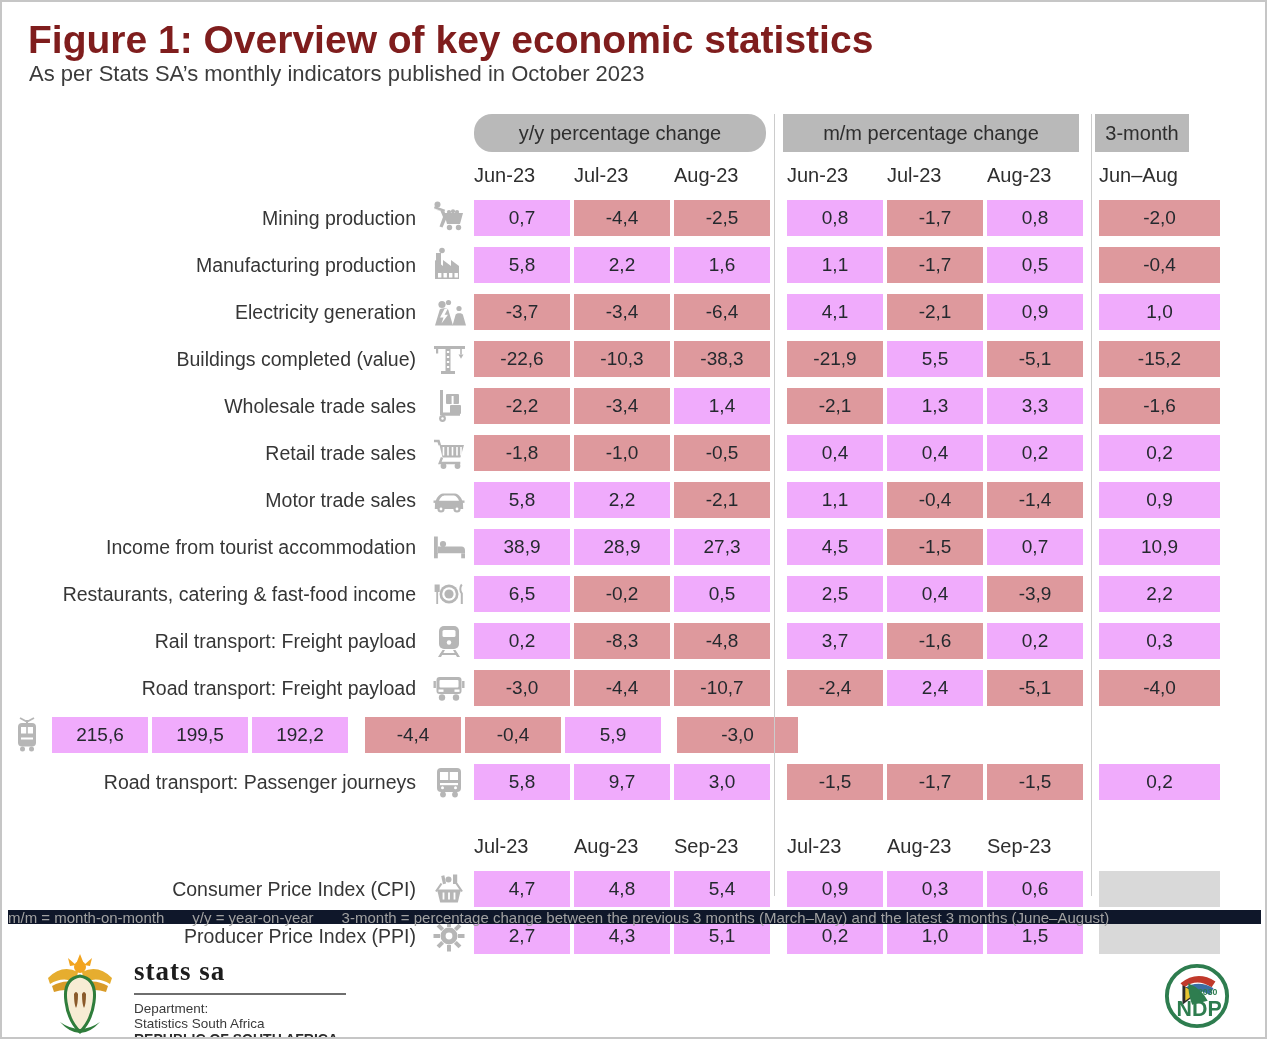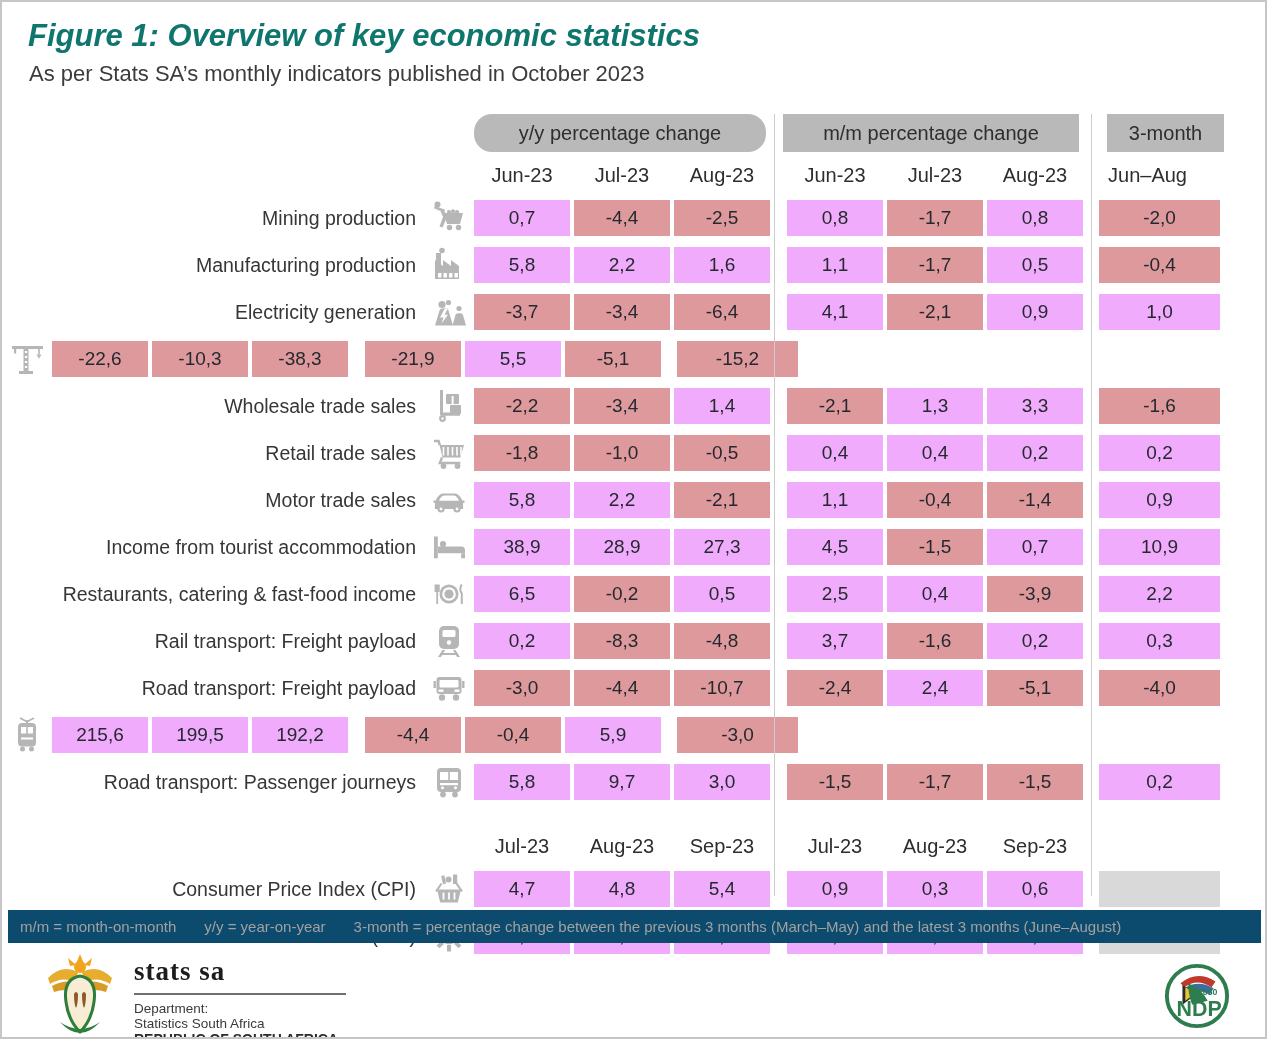--- a/index.html
+++ b/index.html
@@ -1,36 +1,36 @@
 <!DOCTYPE html>
 <html><head>
 <meta charset="utf-8">
 <style>
   html,body { margin:0; padding:0; background:#ffffff; }
   .page {
     position:relative; width:1267px; height:1039px; box-sizing:border-box;
     border:2px solid #c6c6c6; background:#ffffff; overflow:hidden;
     font-family:"Liberation Sans", sans-serif;
   }
-  .title { position:absolute; left:26px; top:16px; font-size:31px; font-weight:bold; color:#0f766e; white-space:nowrap;font-style:italic; }
+  .title { position:absolute; left:26px; top:16px; font-size:39px; font-weight:bold; color:#7f1d1d; white-space:nowrap; }
   .subtitle { position:absolute; left:27px; top:59px; font-size:22px; color:#3c3c3c; white-space:nowrap; }
 
   .table { position:absolute; left:0; top:112px; width:1267px; }
 
   .ghrow { display:flex; margin-bottom:10px; }
   .gh-spacer { width:472px; }
   .gh { height:38px; background:#b9b9b9; display:flex; align-items:center; justify-content:center;
         font-size:20px; color:#2e2e2e; }
   .gh.yy { width:292px;border-radius:18px; }
   .gh.mm { width:296px; margin-left:17px; }
-  .gh.m3 { width:117px; margin-left:28px; }
+  .gh.m3 { width:94px; margin-left:16px; }
 
   .mrow { display:flex; margin-bottom:10px; }
   .m-spacer { width:472px; }
-  .mlab { width:96px; margin-right:4px; text-align:center; font-size:20px; color:#2e2e2e; height:26px; line-height:26px; }
+  .mlab { width:96px; margin-right:4px; font-size:20px; color:#2e2e2e; height:26px; line-height:26px; }
   .mgap1 { width:13px; }
   .mgap2 { width:12px; }
   .mlab.m3 { width:97px; margin-right:0; }
 
   .trow { display:flex; align-items:center; margin-bottom:7px; }
   .lbl { width:422px; box-sizing:border-box; padding-right:8px; text-align:right;
          font-size:19.5px; color:#363636; line-height:36px; white-space:nowrap; }
   .ico { width:50px; height:40px; display:flex; align-items:center; justify-content:center; }
   .cell { width:96px; height:36px; margin-right:4px; display:flex; align-items:center; justify-content:center;
           font-size:19px; color:#24292e; }
@@ -40,22 +40,22 @@
   .cell.empty { background:#d9d9d9; }
   .gap1 { width:13px; }
   .gap2 { width:12px; }
   .sect-spacer { height:24px; }
 
   .vline { position:absolute; top:0; width:1px; height:782px; background:#cccccc; }
   .vline.v1 { left:772px; }
   .vline.v2 { left:1089px; }
 
   .footnote {
-    position:absolute; left:6px; top:908px; width:1253px; height:33px; background:#0c4a6e;
-    display:flex; align-items:center; padding-left:12px; box-sizing:border-box;
+    position:absolute; left:6px; top:908px; width:1253px; height:14px; background:#0f172a;
+    display:flex; align-items:center; padding-left:0; box-sizing:border-box;
     font-size:15px; color:#a1a1a1; white-space:nowrap;
   }
   .footnote span { margin-right:28px; }
 
   .statslogo { position:absolute; left:38px; top:950px; display:flex; align-items:flex-start; }
   .brandblock { margin-left:14px; padding-top:4px; }
   .wordmark { font-family:"Liberation Serif", serif; font-weight:bold; font-size:27px; color:#1c1c1c;
               letter-spacing:1px; padding-bottom:6px; border-bottom:2px solid #6e6e6e; width:212px; }
   .dept1 { margin-top:6px; font-size:13.5px; color:#3a3a3a; }
   .dept2 { font-size:13.5px; color:#3a3a3a; }
@@ -160,20 +160,21 @@
           <div class="cell neg">-3,4</div>
           <div class="cell neg">-6,4</div>
           <div class="gap1"></div>
           <div class="cell pos">4,1</div>
           <div class="cell neg">-2,1</div>
           <div class="cell pos">0,9</div>
           <div class="gap2"></div>
           <div class="cell m3 pos">1,0</div>
         </div>
         <div class="trow">
+          <div class="lbl">Buildings completed (value)</div>
           <div class="ico">
             <svg width="40" height="40" viewBox="0 0 40 40" fill="#b6b6b6">
               <rect x="16.5" y="8.5" width="5" height="24"></rect>
               <rect x="5" y="7" width="31" height="3"></rect>
               <rect x="7" y="10" width="2.2" height="4.5"></rect>
               <rect x="31.2" y="10" width="1.6" height="5.5"></rect>
               <path d="M29.5 15.5h5l-2.5 4.2z"></path>
               <rect x="12" y="32" width="14" height="3"></rect>
               <rect x="17.9" y="12" width="2.3" height="2" fill="#fff"></rect>
               <rect x="17.9" y="17" width="2.3" height="2" fill="#fff"></rect>

